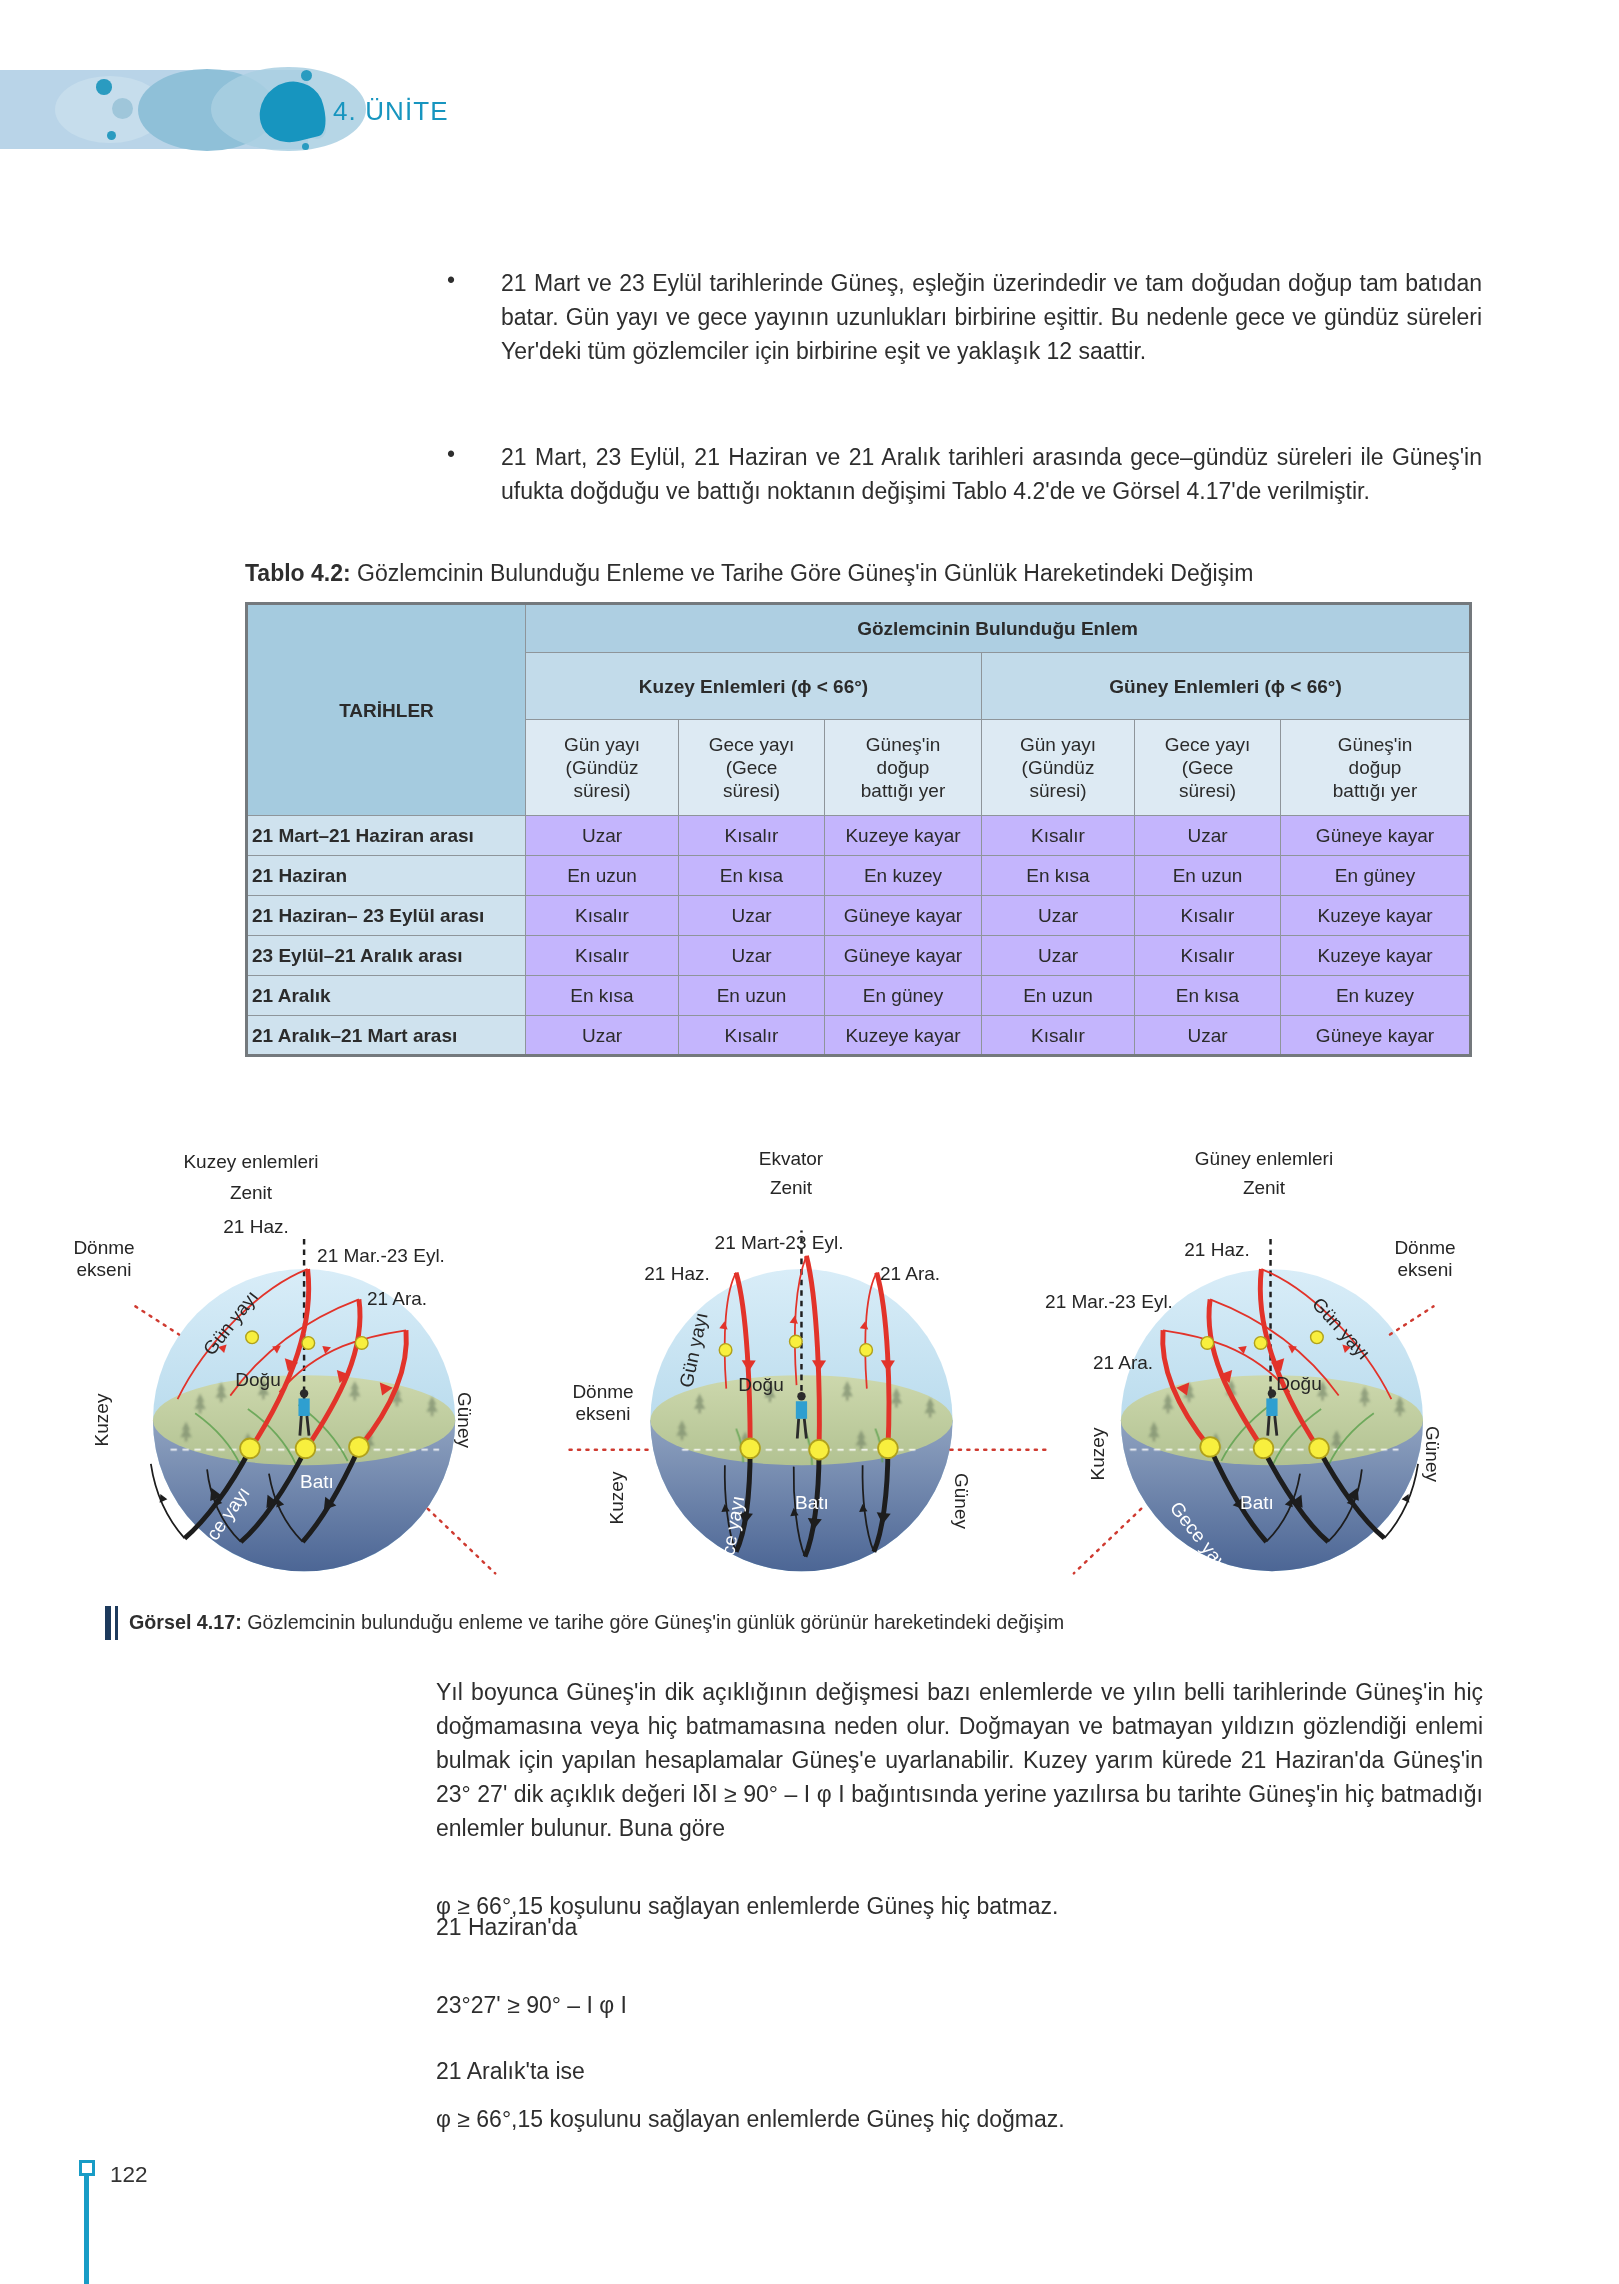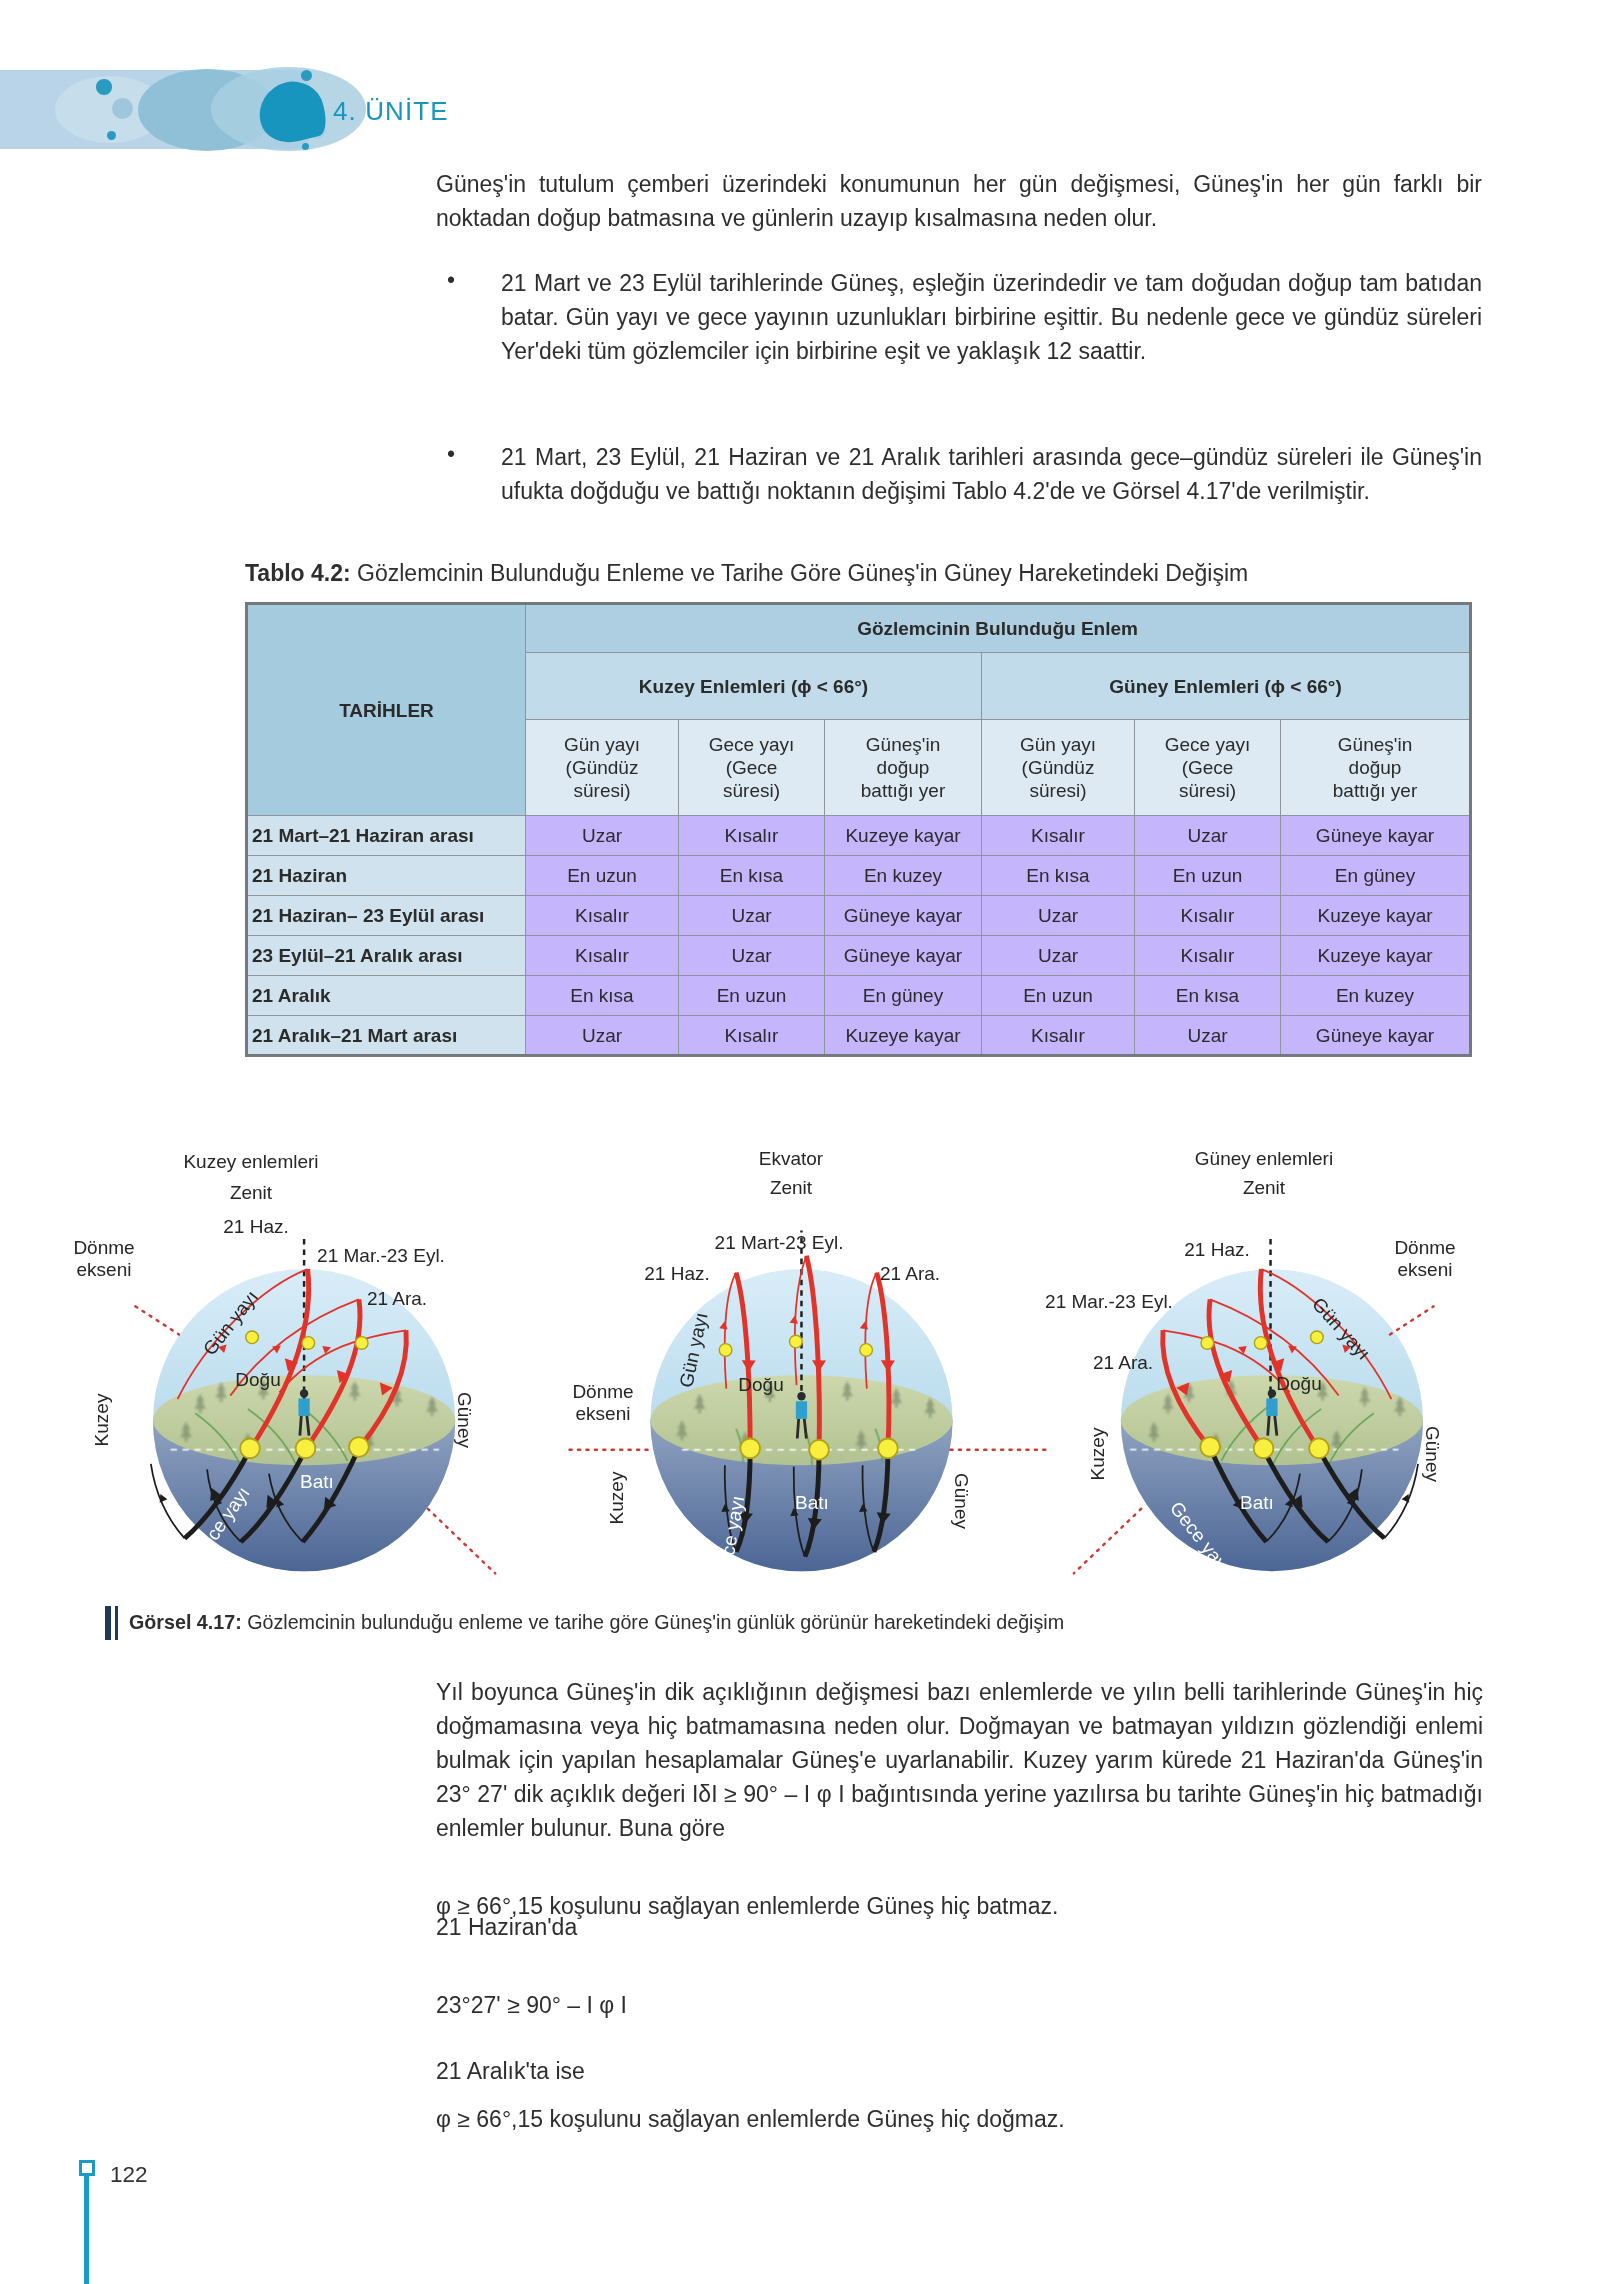--- a/index.html
+++ b/index.html
@@ -78,29 +78,28 @@
   <div class="circ" style="left:96px; top:79px; width:15.5px; height:15.5px; background:#2a9bc0;"></div>
   <div class="circ" style="left:107px; top:131px; width:9.1px; height:9.1px; background:#2a9bc0;"></div>
   <div class="circ" style="left:112px; top:98px; width:21px; height:21px; background:#9fc6da;"></div>
   <div class="circ" style="left:301px; top:70px; width:11.2px; height:11.2px; background:#2a9bc0;"></div>
   <div class="circ" style="left:311px; top:94px; width:7px; height:7px; background:#9fc6da;"></div>
   <div class="circ" style="left:308px; top:121px; width:18.3px; height:18.3px; background:#a9cfe2;"></div>
   <div class="circ" style="left:302px; top:143px; width:7px; height:7px; background:#2a9bc0;"></div>
   <div class="blob"></div>
   <div class="unit-label">4. ÜNİTE</div>
 
-  <div class="para" style="left:436px; top:167px; width:1046px;">Güneş'in tutulum çemberi üzerindeki konumunun her gün değişmesi, Güneş'in her gün farklı bir noktadan doğup batmasına ve günlerin uzayıp kısalmasına neden olur.</div>
 
   <div class="bullet-dot" style="left:447px; top:267px;">•</div>
   <div class="para" style="left:501px; top:266px; width:981px;">21 Mart ve 23 Eylül tarihlerinde Güneş, eşleğin üzerindedir ve tam doğudan doğup tam batıdan batar. Gün yayı ve gece yayının uzunlukları birbirine eşittir. Bu nedenle gece ve gündüz süreleri Yer'deki tüm gözlemciler için birbirine eşit ve yaklaşık 12 saattir.</div>
   <div class="bullet-dot" style="left:447px; top:441px;">•</div>
   <div class="para" style="left:501px; top:440px; width:981px;">21 Mart, 23 Eylül, 21 Haziran ve 21 Aralık tarihleri arasında gece–gündüz süreleri ile Güneş'in ufukta doğduğu ve battığı noktanın değişimi Tablo 4.2'de ve Görsel 4.17'de verilmiştir.</div>
 
   <div class="tbl-title" style="left:245px; top:560px; width:1223px;">
-    <b>Tablo 4.2:</b><span> Gözlemcinin Bulunduğu Enleme ve Tarihe Göre Güneş'in Güney Hareketindeki Değişim</span>
+    <b>Tablo 4.2:</b><span> Gözlemcinin Bulunduğu Enleme ve Tarihe Göre Güneş'in Günlük Hareketindeki Değişim</span>
   </div>
 
   <table class="t42">
     <colgroup>
       <col style="width:279px">
         <col style="width:153px">
         <col style="width:146px">
         <col style="width:157px">
       <col style="width:153px">
         <col style="width:146px">

